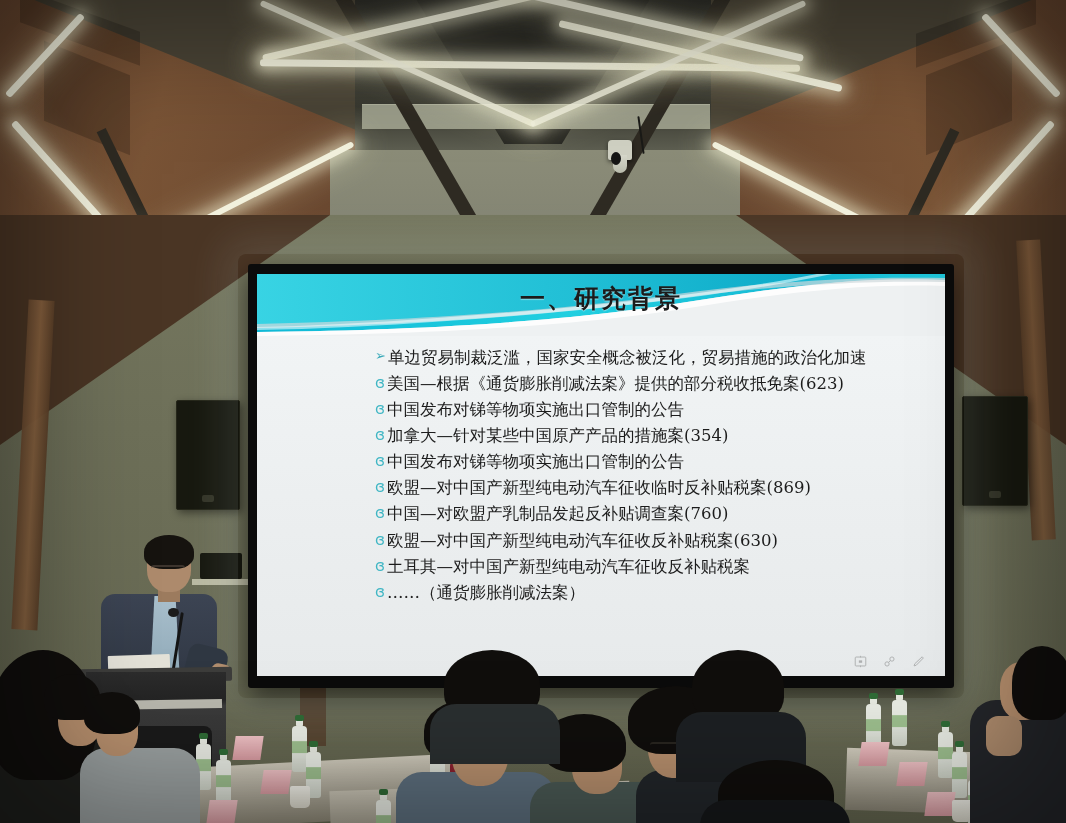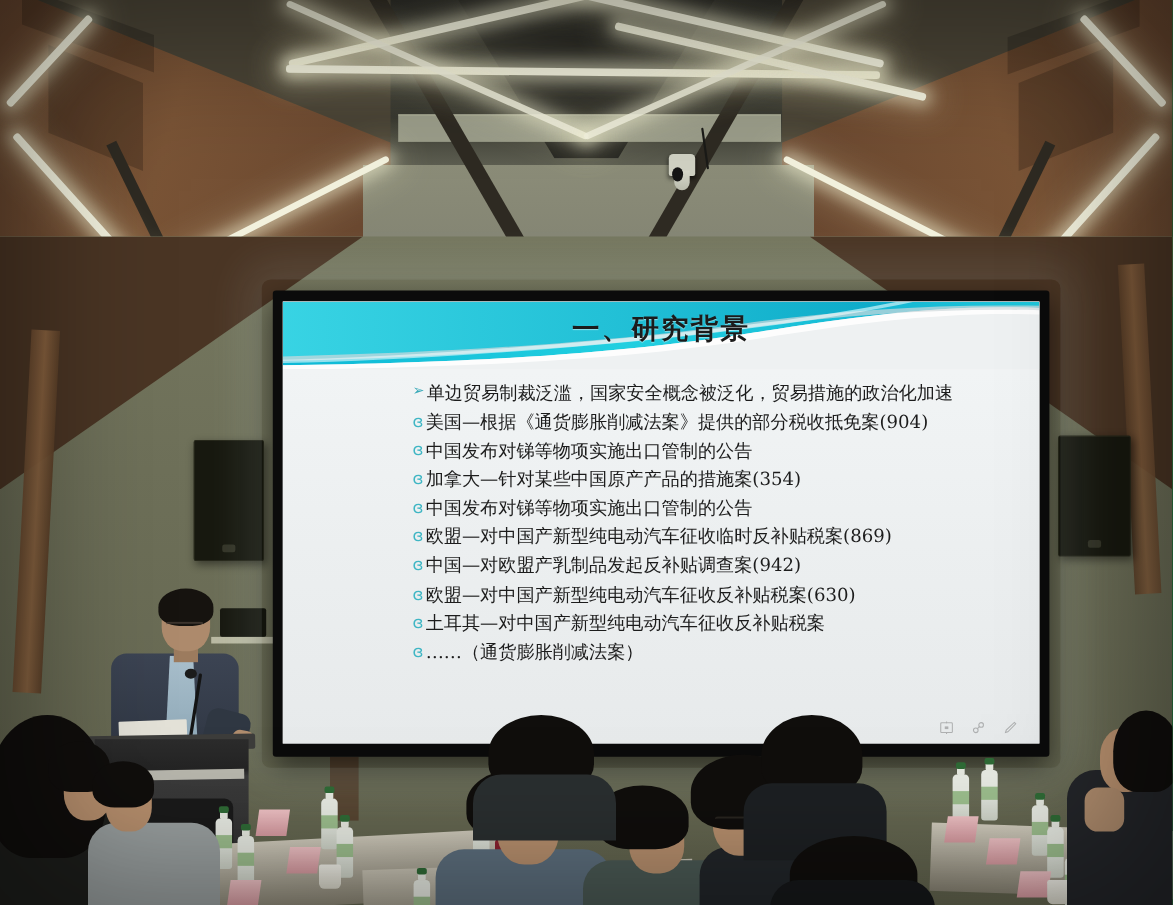--- a/index.html
+++ b/index.html
@@ -1,20 +1,20 @@
 <!DOCTYPE html>
 <html><head>
 <meta charset="utf-8">
 <style>
   html,body{margin:0;padding:0;background:#000;}
   body{font-family:"Liberation Sans",sans-serif;}
 
   #scene{
     position:relative;width:1066px;height:823px;overflow:hidden;
-    background:#22c55e;
+    background:#7dd3fc;
   }
 
   
   .ceiling{
     position:absolute;left:0;top:0;width:1066px;height:270px;
     background:#4a4436;overflow:hidden;
   }
   .ceil-wood-l{
     position:absolute;left:-40px;top:-30px;width:620px;height:330px;
     background:linear-gradient(105deg,#5d3f2b 0%,#7a5436 30%,#6a4830 55%,#4e3522 100%);
@@ -382,41 +382,41 @@
 
         <div class="slide-title">一、研究背景</div>
 
         <div class="bullets">
           <div class="bullet b-first">
             <span class="mk">➢</span>
             <span class="tx">单边贸易制裁泛滥，国家安全概念被泛化，贸易措施的政治化加速</span>
           </div>
           <div class="bullet">
             <span class="mk">ɞ</span>
-            <span class="tx">美国—根据《通货膨胀削减法案》提供的部分税收抵免案(904)</span>
+            <span class="tx">美国—根据《通货膨胀削减法案》提供的部分税收抵免案(623)</span>
           </div>
           <div class="bullet">
             <span class="mk">ɞ</span>
             <span class="tx">中国发布对锑等物项实施出口管制的公告</span>
           </div>
           <div class="bullet">
             <span class="mk">ɞ</span>
             <span class="tx">加拿大—针对某些中国原产产品的措施案(354)</span>
           </div>
           <div class="bullet">
             <span class="mk">ɞ</span>
             <span class="tx">中国发布对锑等物项实施出口管制的公告</span>
           </div>
           <div class="bullet">
             <span class="mk">ɞ</span>
             <span class="tx">欧盟—对中国产新型纯电动汽车征收临时反补贴税案(869)</span>
           </div>
           <div class="bullet">
             <span class="mk">ɞ</span>
-            <span class="tx">中国—对欧盟产乳制品发起反补贴调查案(942)</span>
+            <span class="tx">中国—对欧盟产乳制品发起反补贴调查案(760)</span>
           </div>
           <div class="bullet">
             <span class="mk">ɞ</span>
             <span class="tx">欧盟—对中国产新型纯电动汽车征收反补贴税案(630)</span>
           </div>
           <div class="bullet">
             <span class="mk">ɞ</span>
             <span class="tx">土耳其—对中国产新型纯电动汽车征收反补贴税案</span>
           </div>
           <div class="bullet">

